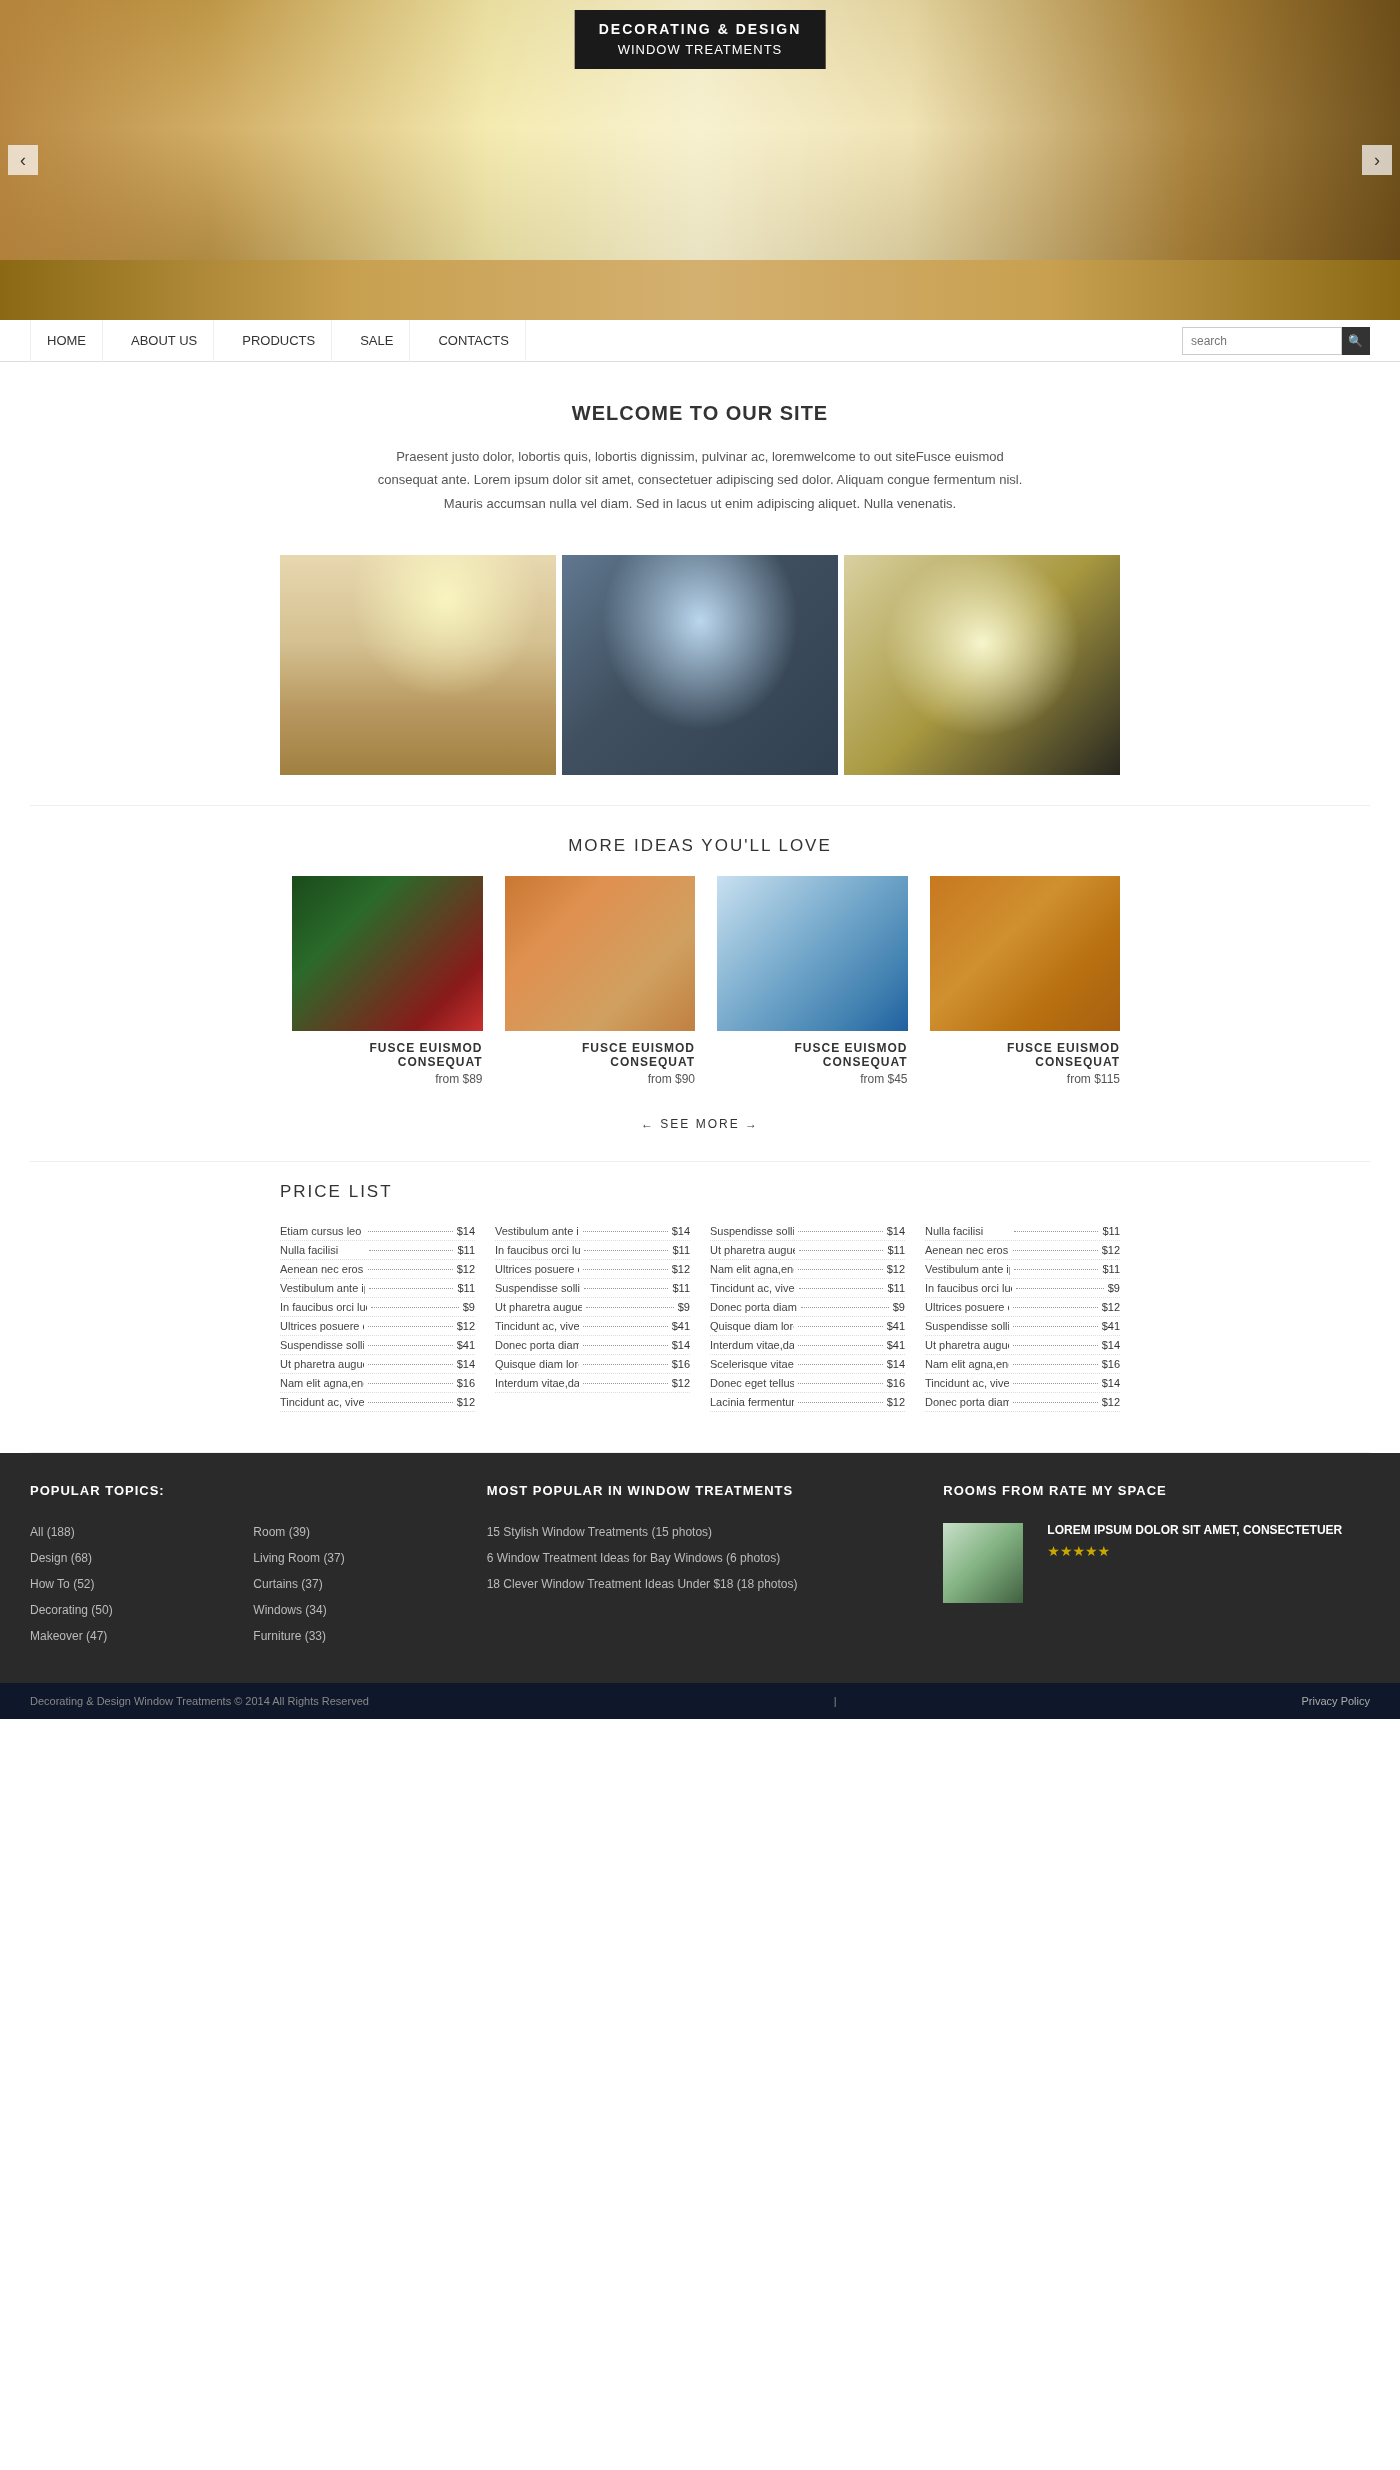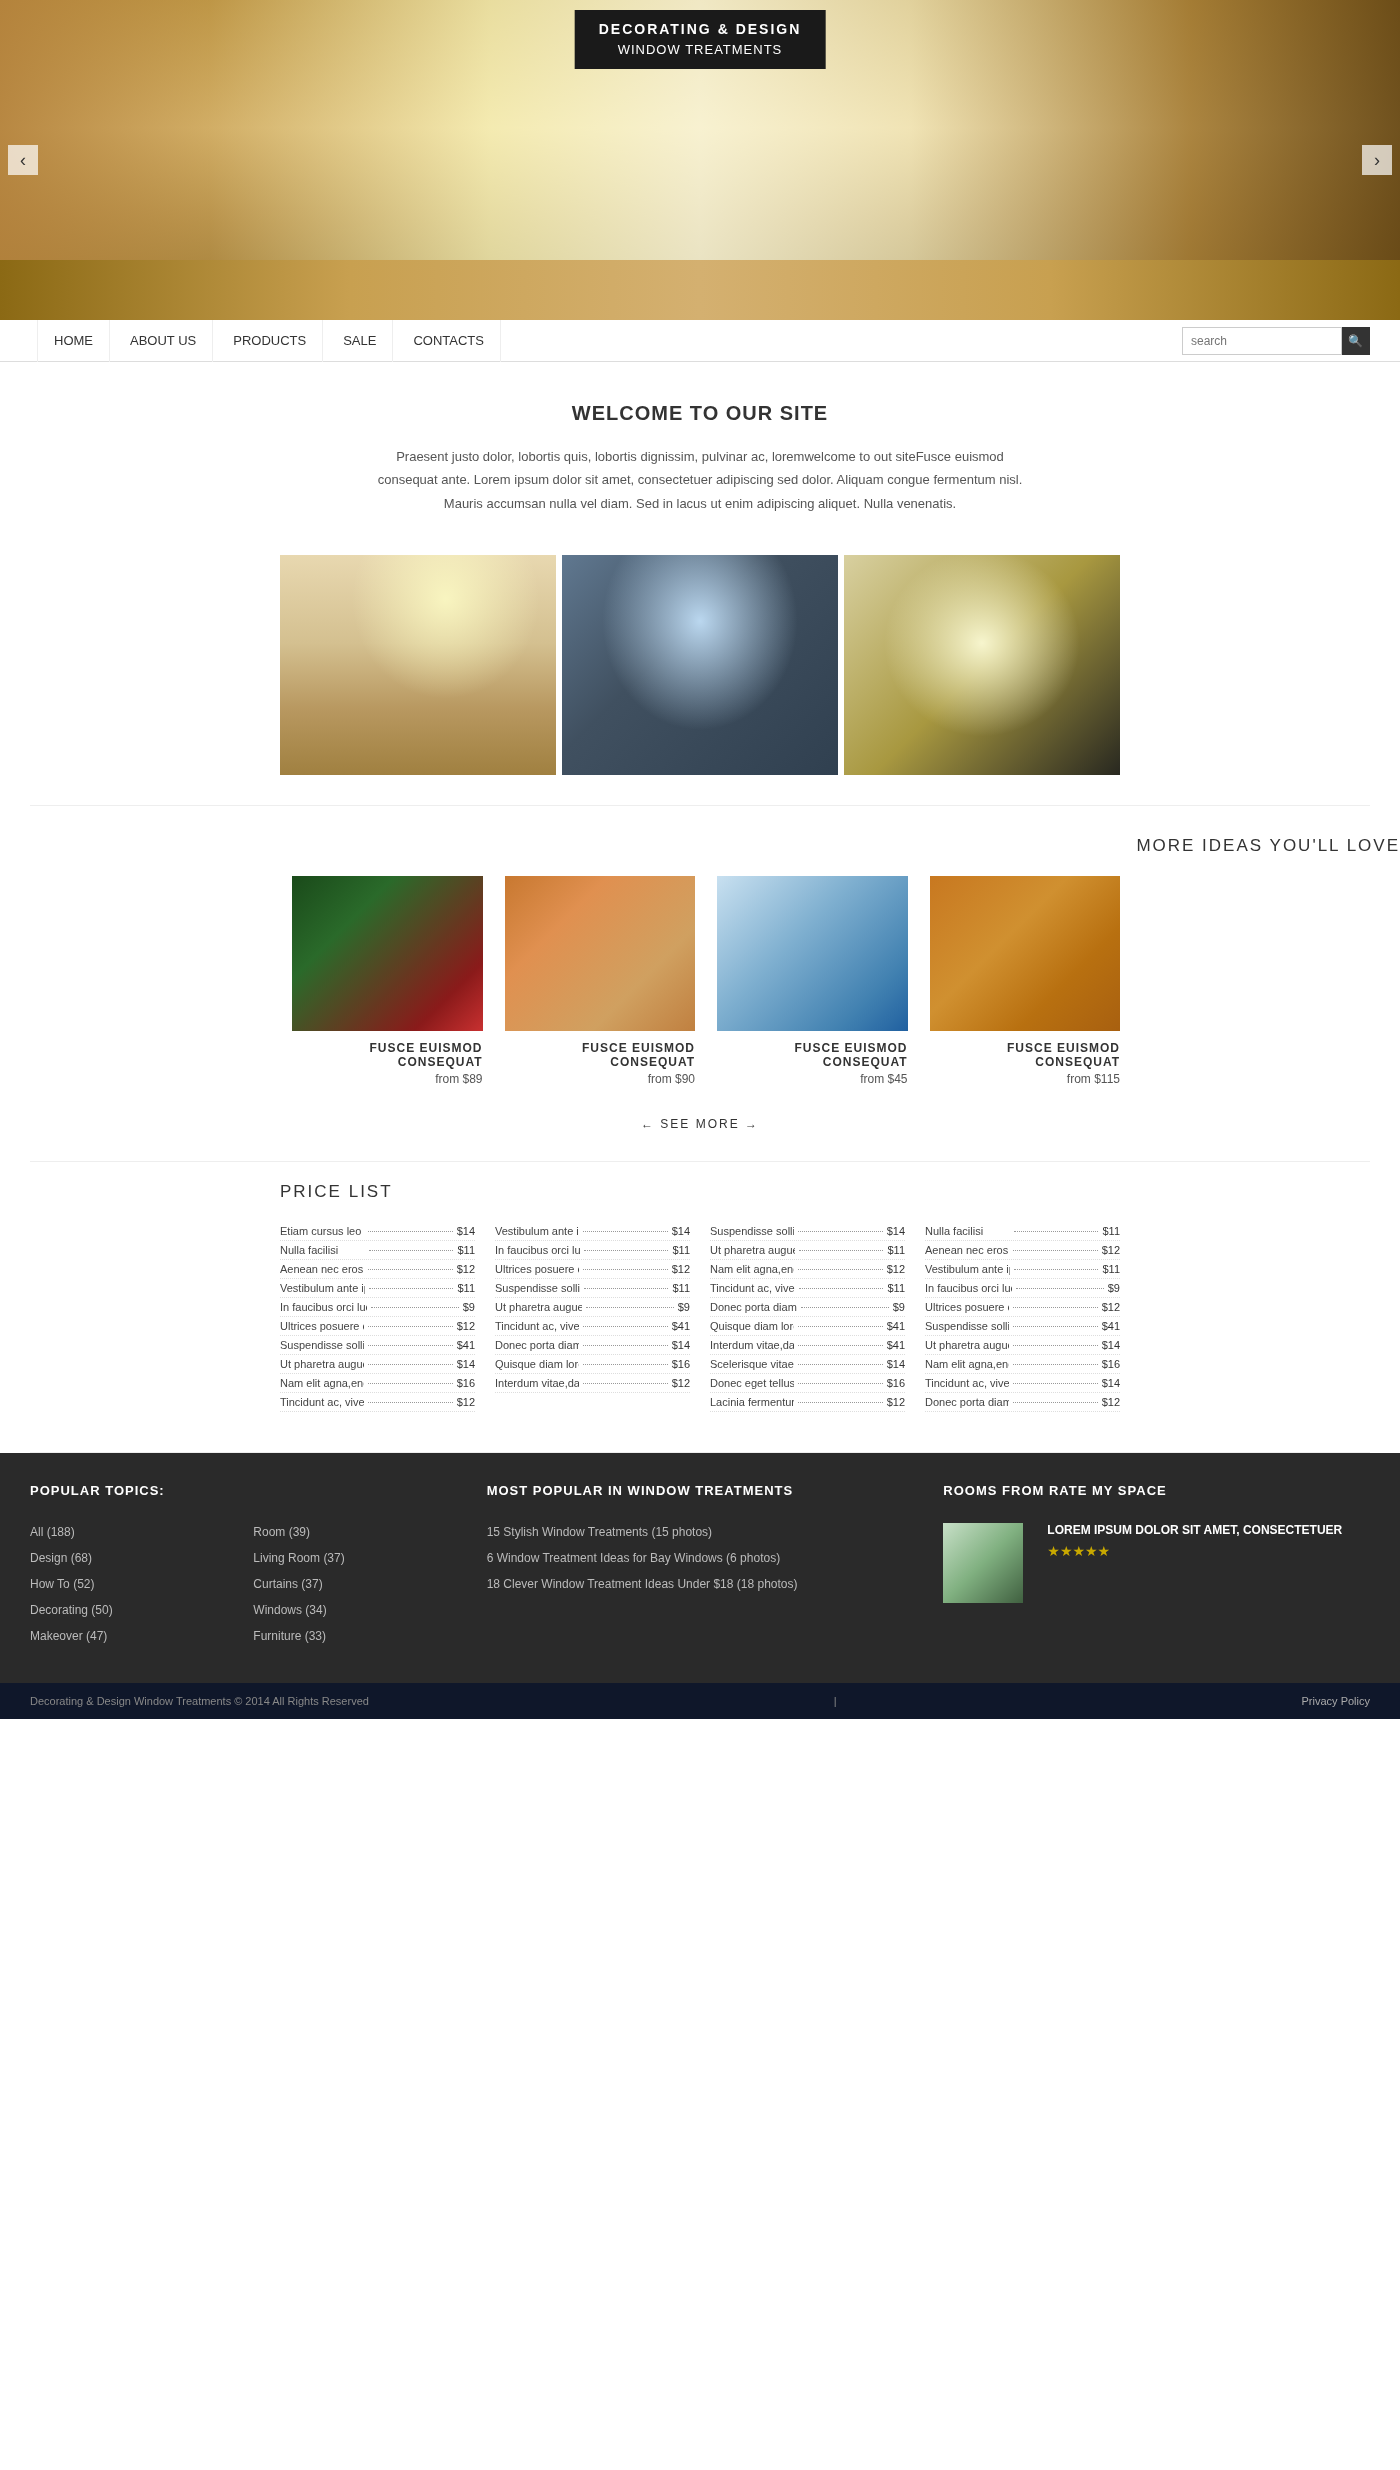--- a/index.html
+++ b/index.html
@@ -20,21 +20,21 @@
       font-size: 18px; cursor: pointer; z-index: 5;
     }
     .hero-arrow-left { left: 8px; }
     .hero-arrow-right { right: 8px; }
 
     
     .navbar {
       display: flex; align-items: center; background: #fff; border-bottom: 1px solid #ddd;
       padding: 0 30px; height: 42px;
     }
-    .nav-links { display: flex; gap: 4px; flex: 1; margin-left: 7px; }
+    .nav-links { display: flex; gap: 12px; flex: 1; }
     .nav-link {
       padding: 0 16px; height: 42px; display: flex; align-items: center;
       font-size: 13px; text-transform: uppercase; cursor: pointer; color: #333;
       border-right: 1px solid #eee;
     }
     .nav-link:first-child { border-left: 1px solid #eee; }
     .search-area { display: flex; align-items: center; margin-left: auto; }
     .search-input {
       border: 1px solid #ccc; padding: 4px 8px; font-size: 12px;
       width: 160px; height: 28px; outline: none;
@@ -51,21 +51,21 @@
 
     
     .image-grid-3 { display: flex; gap: 6px; padding: 0 30px 30px; max-width: 900px; margin: 0 auto; }
     .img-card { flex: 1; overflow: hidden; }
     .img-placeholder {
       width: 100%; height: 220px; display: flex; align-items: center; justify-content: center;
       font-size: 11px; color: rgba(255,255,255,0.5);
     }
 
     
-    .section-title { text-align: right; font-size: 17px; letter-spacing: 2px; padding: 30px 0 20px; color: #333; font-weight: normal; }
+    .section-title { text-align: center; font-size: 17px; letter-spacing: 2px; padding: 30px 0 20px; color: #333; font-weight: normal; }
     .image-grid-4 { display: flex; gap: 10px; padding: 0 30px 20px; max-width: 900px; margin: 0 auto; }
     .product-card { flex: 1; text-align: right; padding-left: 12px; }
     .product-img { width: 100%; height: 155px; display: flex; align-items: center; justify-content: center; }
     .prod-img-1 { background: linear-gradient(135deg, #1a4a1a 0%, #2a6a2a 30%, #8a1a1a 80%, #c83030 100%); }
     .prod-img-2 { background: linear-gradient(135deg, #c87830 0%, #e09050 30%, #d0a060 70%, #c08040 100%); }
     .prod-img-3 { background: linear-gradient(135deg, #c8e0f0 0%, #80b0d0 40%, #4080b0 80%, #2060a0 100%); }
     .prod-img-4 { background: linear-gradient(135deg, #c87820 0%, #d09030 40%, #b87010 70%, #a86010 100%); }
     .product-name { font-size: 12px; font-weight: bold; text-transform: uppercase; letter-spacing: 1px; margin-top: 10px; }
     .product-price { font-size: 12px; color: #555; margin-top: 3px; }
 

